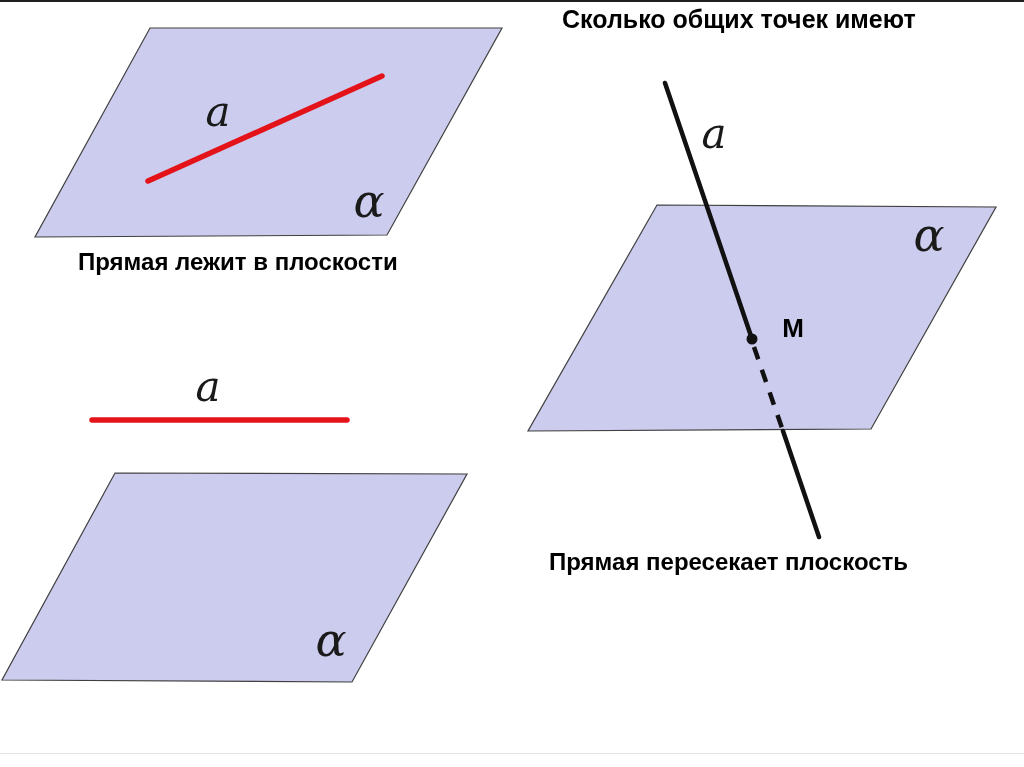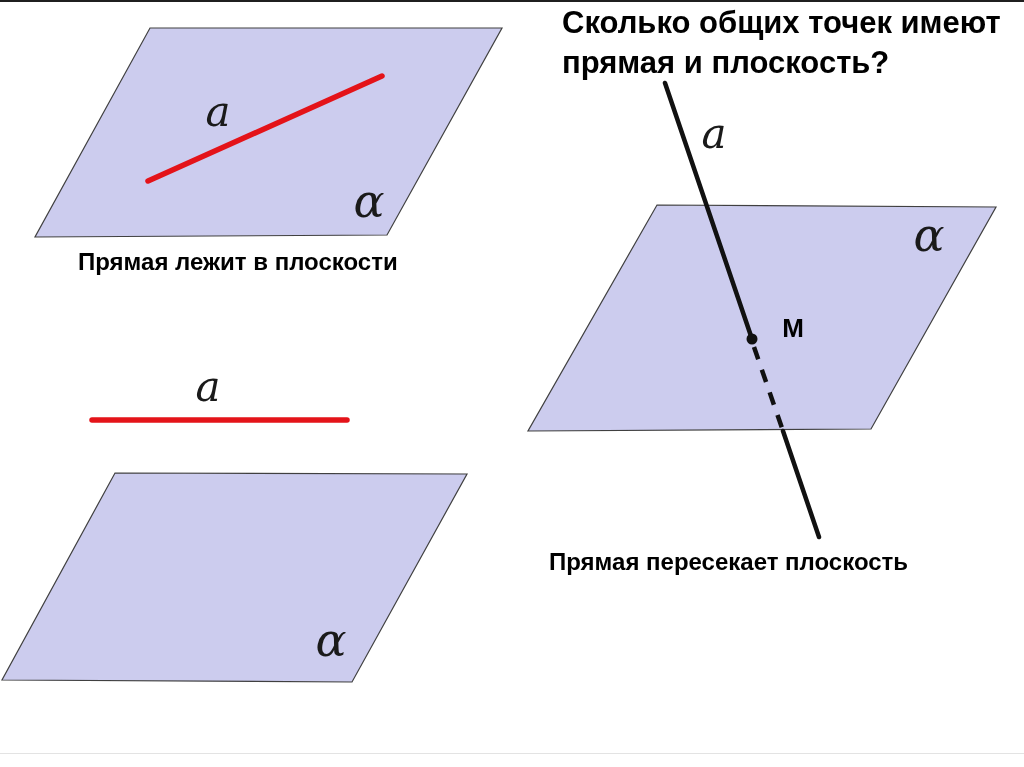--- a/index.html
+++ b/index.html
@@ -39,21 +39,21 @@
     font-size: 24px;
     line-height: 1.2;
     white-space: nowrap;
   }
   .question {
     position: absolute;
     left: 562px;
     top: 3px;
     color: #000000;
     font-weight: bold;
-    font-size: 31px;
+    font-size: 25px;
     line-height: 1.28;
     white-space: nowrap;
   }
   .caption-lies    { left: 78px;  top: 248px; }
   .caption-cross   { left: 549px; top: 548px; }
   .caption-neither { left: 8px;   top: 712px; }
 
   .math-label {
     font-family: "DejaVu Serif", "Liberation Serif", serif;
     font-style: italic;
@@ -71,21 +71,20 @@
 </head>
 <body>
 
 <div class="slide">
 
   <div class="top-edge"></div>
   <div class="bottom-edge"></div>
 
   <div class="question">
     <div>Сколько общих точек имеют</div>
-    <div>прямая и плоскость?</div>
   </div>
 
   <svg class="diagram-svg" viewBox="0 0 1024 767">
 
     <g>
       <polygon points="150,28 502,28 387,235 35,237" fill="#ccccee" stroke="#404040" stroke-width="1.2"></polygon>
       <line x1="148" y1="181" x2="382" y2="76" stroke="#e41319" stroke-width="5.5" stroke-linecap="round"></line>
       <text x="218" y="126" text-anchor="middle" class="math-label line-label">a</text>
       <text x="369" y="217" text-anchor="middle" class="math-label plane-label">α</text>
     </g>

